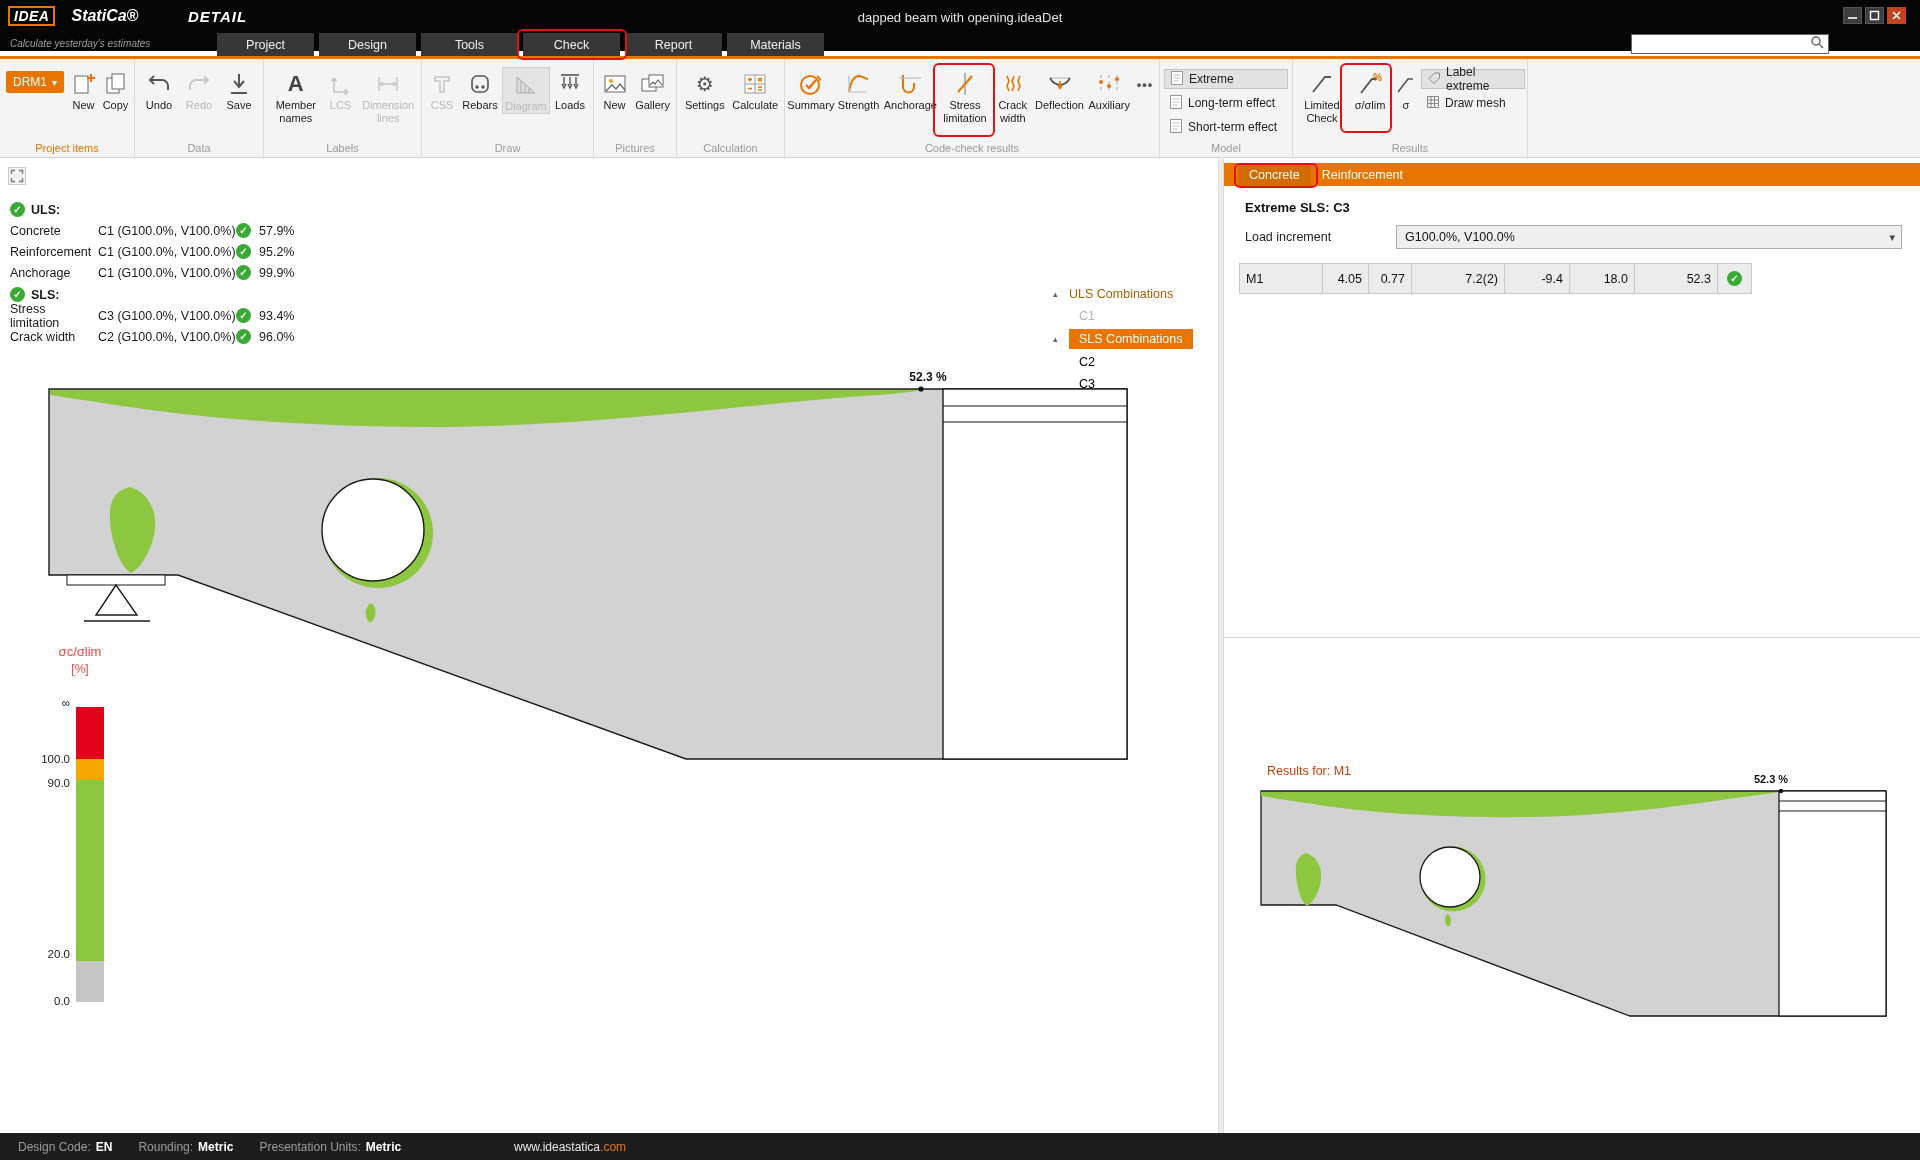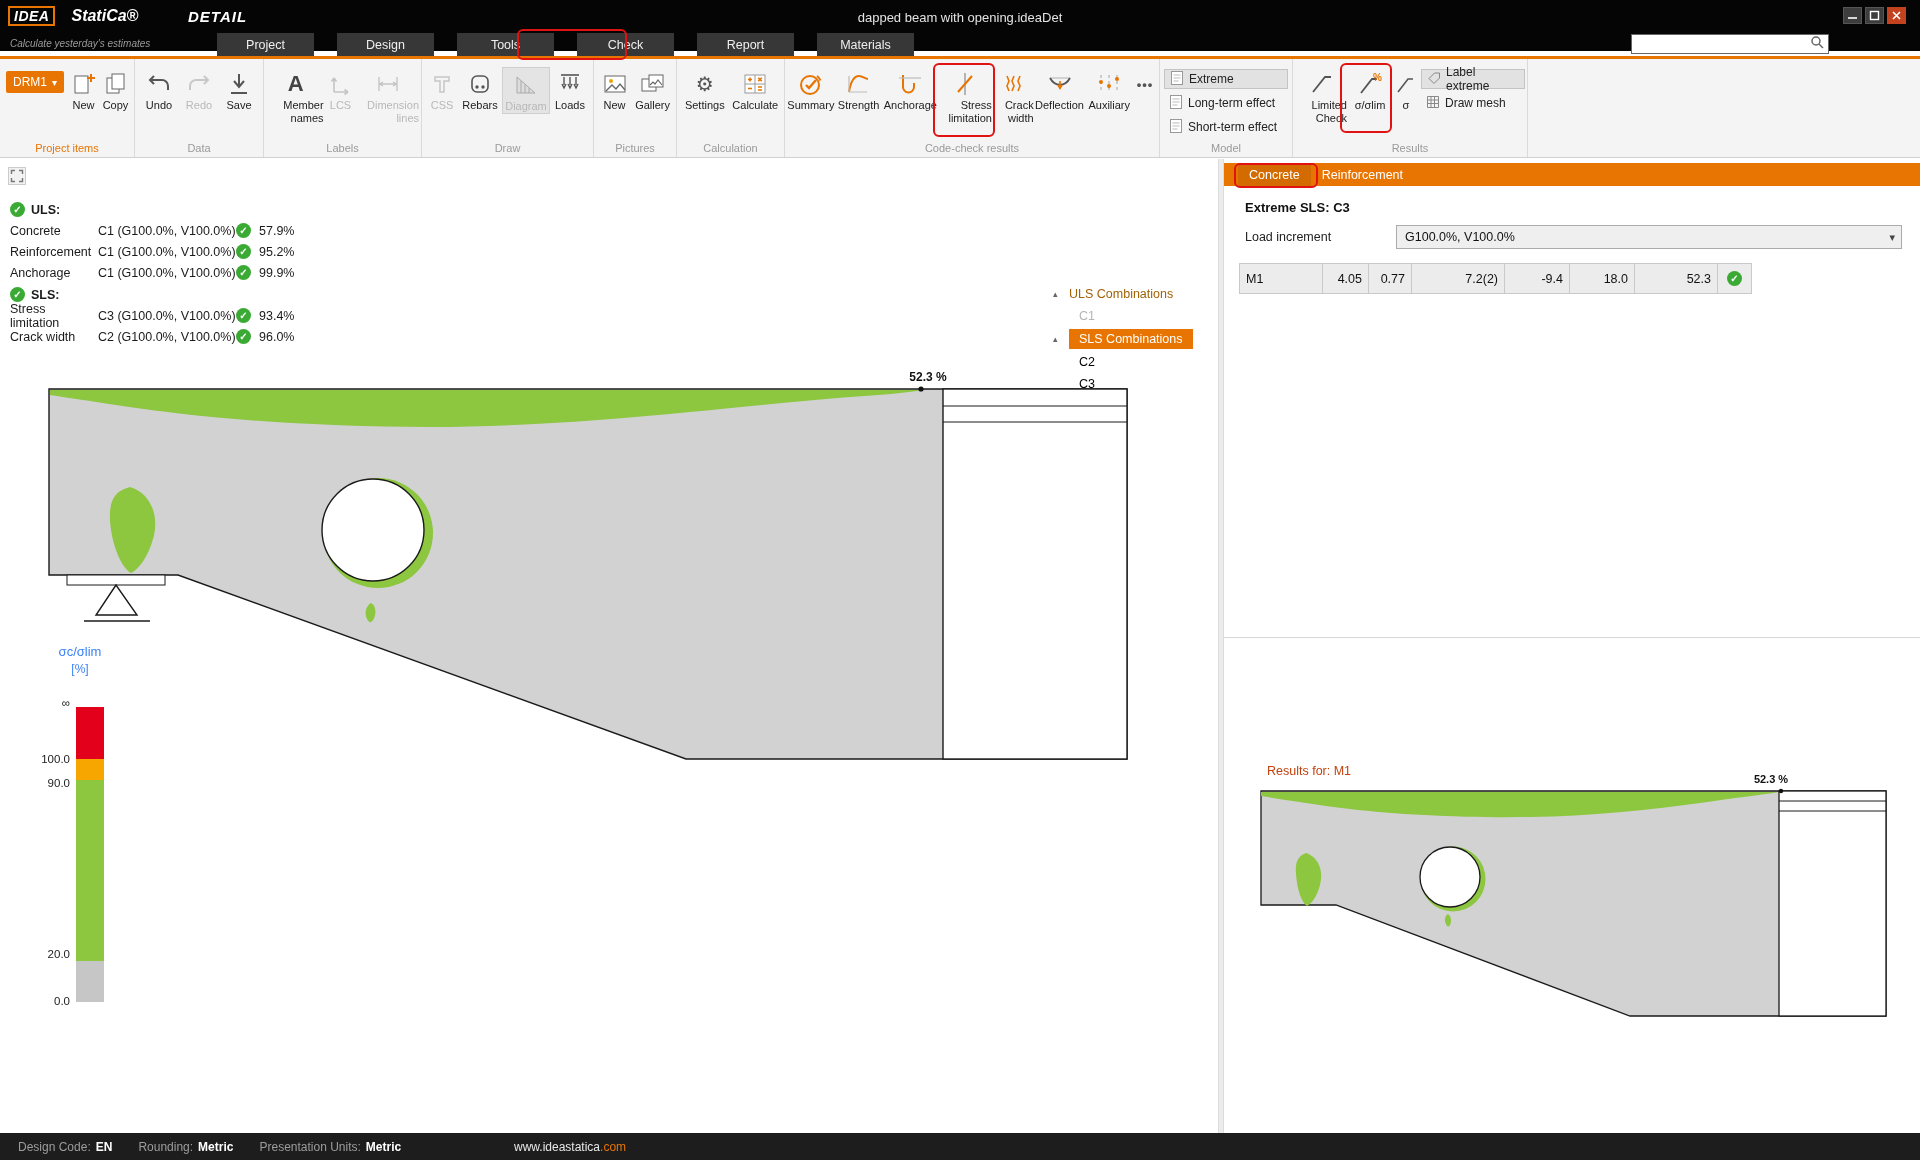--- a/index.html
+++ b/index.html
@@ -9,57 +9,57 @@
 .header{position:absolute;left:0;top:0;width:100%;height:51px;background:#050505;color:#fff}
 .logo{position:absolute;left:8px;top:6px;display:flex;align-items:center}
 .logo-idea{display:inline-block;border:2px solid #e87502;padding:0 4px;font-style:italic;font-weight:bold;font-size:14px;color:#fff;letter-spacing:.5px}
 .logo-brand{font-style:italic;font-weight:bold;font-size:16px;margin-left:16px}
 .product{position:absolute;left:188px;top:8px;font-style:italic;font-weight:bold;font-size:15px;color:#fff;letter-spacing:1px}
 .tagline{position:absolute;left:10px;top:38px;font-style:italic;font-size:10px;color:#9b9b9b}
 .doctitle{position:absolute;left:300px;top:10px;width:1320px;text-align:center;font-size:13px;color:#e3e3e3}
 .winbtns{position:absolute;right:14px;top:7px;display:flex;gap:3px}
 .winbtn{width:19px;height:17px;background:#3d3d3d;display:flex;align-items:center;justify-content:center;border:1px solid #555}
 .winbtn.close{background:#c4431f;border-color:#c4431f}
-.tabs{position:absolute;left:217px;top:33px;display:flex;gap:23px}
+.tabs{position:absolute;left:217px;top:33px;display:flex;gap:5px}
 .tab{width:97px;height:23px;background:#373737;color:#efefef;font-size:12.5px;display:flex;align-items:center;justify-content:center}
 .searchbox{position:absolute;right:91px;top:34px;width:198px;height:20px;background:#fff;display:flex;align-items:center;border:1px solid #666}
 .searchbox input{flex:1;border:none;outline:none;height:16px;font-size:12px;padding:0 4px;background:transparent;font-family:"Liberation Sans",sans-serif}
 .infobtn{position:absolute;right:4px;top:58px;width:21px;height:22px;background:#e87502;color:#fff;font-weight:bold;font-size:13px;display:flex;align-items:center;justify-content:center;border-radius:2px}
 
 .strip{position:absolute;left:0;top:56px;width:100%;height:3px;background:#e87502}
 .ribbon{position:absolute;left:0;top:59px;width:100%;height:99px;background:#f4f4f4;border-bottom:1px solid #d0d0d0}
 .rgroup{position:absolute;top:0;height:98px;border-right:1px solid #dadada}
 .glabel{position:absolute;left:0;right:0;bottom:3px;text-align:center;font-size:11px;color:#9a9a9a;white-space:nowrap}
 .glabel.orange{color:#e87502}
 .rbtns{display:flex;align-items:flex-start;padding:8px 2px 0 4px}
 .rbtn{display:flex;flex-direction:column;align-items:center;padding-top:2px}
 .ricon{height:30px;display:flex;align-items:center;justify-content:center}
 .ricon svg{display:block}
-.rtxt{font-size:11px;color:#222;text-align:right;line-height:1.15}
+.rtxt{font-size:11px;color:#222;text-align:center;line-height:1.15}
 .dis .rtxt{color:#b8b8b8}
 .pressed{background:#e4e4e4;border:1px solid #cfcfcf}
 .drm{position:absolute;left:6px;top:12px;width:58px;height:22px;background:#e87502;color:#fff;font-size:12px;display:flex;align-items:center;justify-content:center;gap:5px;border-radius:2px;cursor:pointer}
 .mrow{display:flex;align-items:center;gap:5px;height:20px;padding:0 5px;font-size:12px;color:#222;margin:0 4px 4px 4px}
 .mrow.sel{background:#e2e2e2;border:1px solid #c4c4c4}
 .gearglyph{font-size:20px;color:#555}
 .aglyph{font-size:22px;font-weight:bold;color:#444;line-height:1}
 .moreglyph{font-size:13px;font-weight:bold;color:#555;letter-spacing:1px}
 
 .canvas{position:absolute;left:0;top:159px;width:1218px;height:974px;background:#fff}
 .fitbtn{position:absolute;left:8px;top:8px;width:18px;height:18px;background:#f2f2f2;border:1px solid #ccc;display:flex;align-items:center;justify-content:center}
 .checks{position:absolute;left:10px;top:40px;font-size:12.5px;color:#1a1a1a}
 .crow{display:flex;align-items:center;height:21px}
 .chead-label{font-weight:bold;margin-left:6px}
 .cname{width:88px}
 .ccombo{width:138px}
 .gchk{min-width:15px;width:15px;height:15px;border-radius:50%;background:#3aaa35;color:#fff;font-size:10px;font-weight:bold;display:inline-flex;align-items:center;justify-content:center}
 .cval{margin-left:8px}
 .scalebar-seg{position:absolute;left:76px;width:28px}
 .scalelabel{position:absolute;text-align:right;width:46px;font-size:11.5px;color:#222}
-.scaletitle{position:absolute;left:40px;width:80px;text-align:center;font-size:13px;color:#3b82f6}
+.scaletitle{position:absolute;left:40px;width:80px;text-align:center;font-size:13px;color:#ef4444}
 .tree{position:absolute;left:1053px;top:124px;font-size:12.5px}
 .titem{height:22px;display:flex;align-items:center}
 .texp{color:#666;font-size:9px;margin-right:6px;width:10px}
 .dimtext{color:#a16207}
 .dim2text{color:#b5b5b5}
 .sub{margin-left:26px}
 .selbox{background:#e87502;color:#fff;padding:3px 10px}
 
 .splitter{position:absolute;left:1218px;top:159px;width:6px;height:974px;background:#ececec;border-left:1px solid #dcdcdc;border-right:1px solid #dcdcdc}
 

